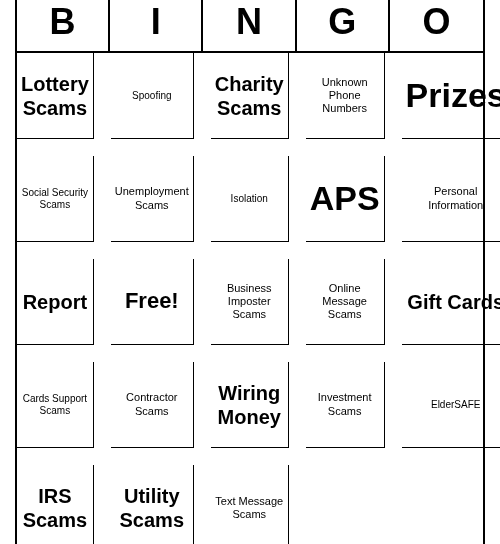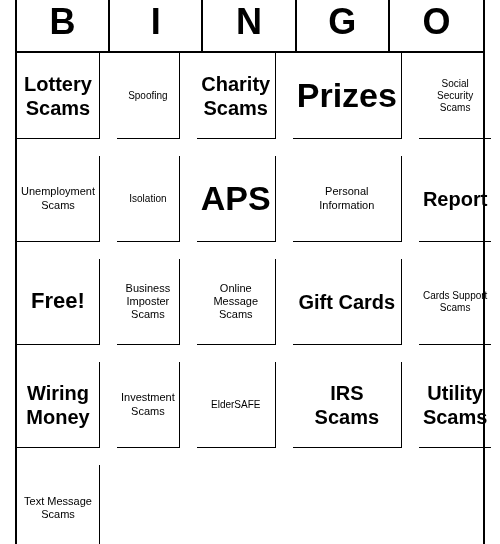--- a/index.html
+++ b/index.html
@@ -80,32 +80,34 @@
   <div class="bingo-header-cell">B</div>
       <div class="bingo-header-cell">I</div>
       <div class="bingo-header-cell">N</div>
       <div class="bingo-header-cell">G</div>
       <div class="bingo-header-cell">O</div>
     </div>
   <div class="bingo-grid">
   <div class="bingo-cell large">Lottery Scams</div>
       <div class="bingo-cell">Spoofing</div>
       <div class="bingo-cell large">Charity Scams</div>
+      <div class="bingo-cell small">Unknown Phone Numbers</div>
       <div class="bingo-cell xlarge">Prizes</div>
       <div class="bingo-cell">Social Security Scams</div>
       <div class="bingo-cell small">Unemployment Scams</div>
       <div class="bingo-cell">Isolation</div>
       <div class="bingo-cell xlarge">APS</div>
       <div class="bingo-cell small">Personal Information</div>
       <div class="bingo-cell large">Report</div>
       <div class="bingo-cell free">Free!</div>
       <div class="bingo-cell small">Business Imposter Scams</div>
       <div class="bingo-cell small">Online Message Scams</div>
       <div class="bingo-cell large">Gift Cards</div>
       <div class="bingo-cell">Cards Support Scams</div>
+      <div class="bingo-cell small">Contractor Scams</div>
       <div class="bingo-cell large">Wiring Money</div>
       <div class="bingo-cell small">Investment Scams</div>
       <div class="bingo-cell">ElderSAFE</div>
       <div class="bingo-cell large">IRS Scams</div>
       <div class="bingo-cell large">Utility Scams</div>
       <div class="bingo-cell small">Text Message Scams</div>
     </div>
 </div>
 
 </body></html>

